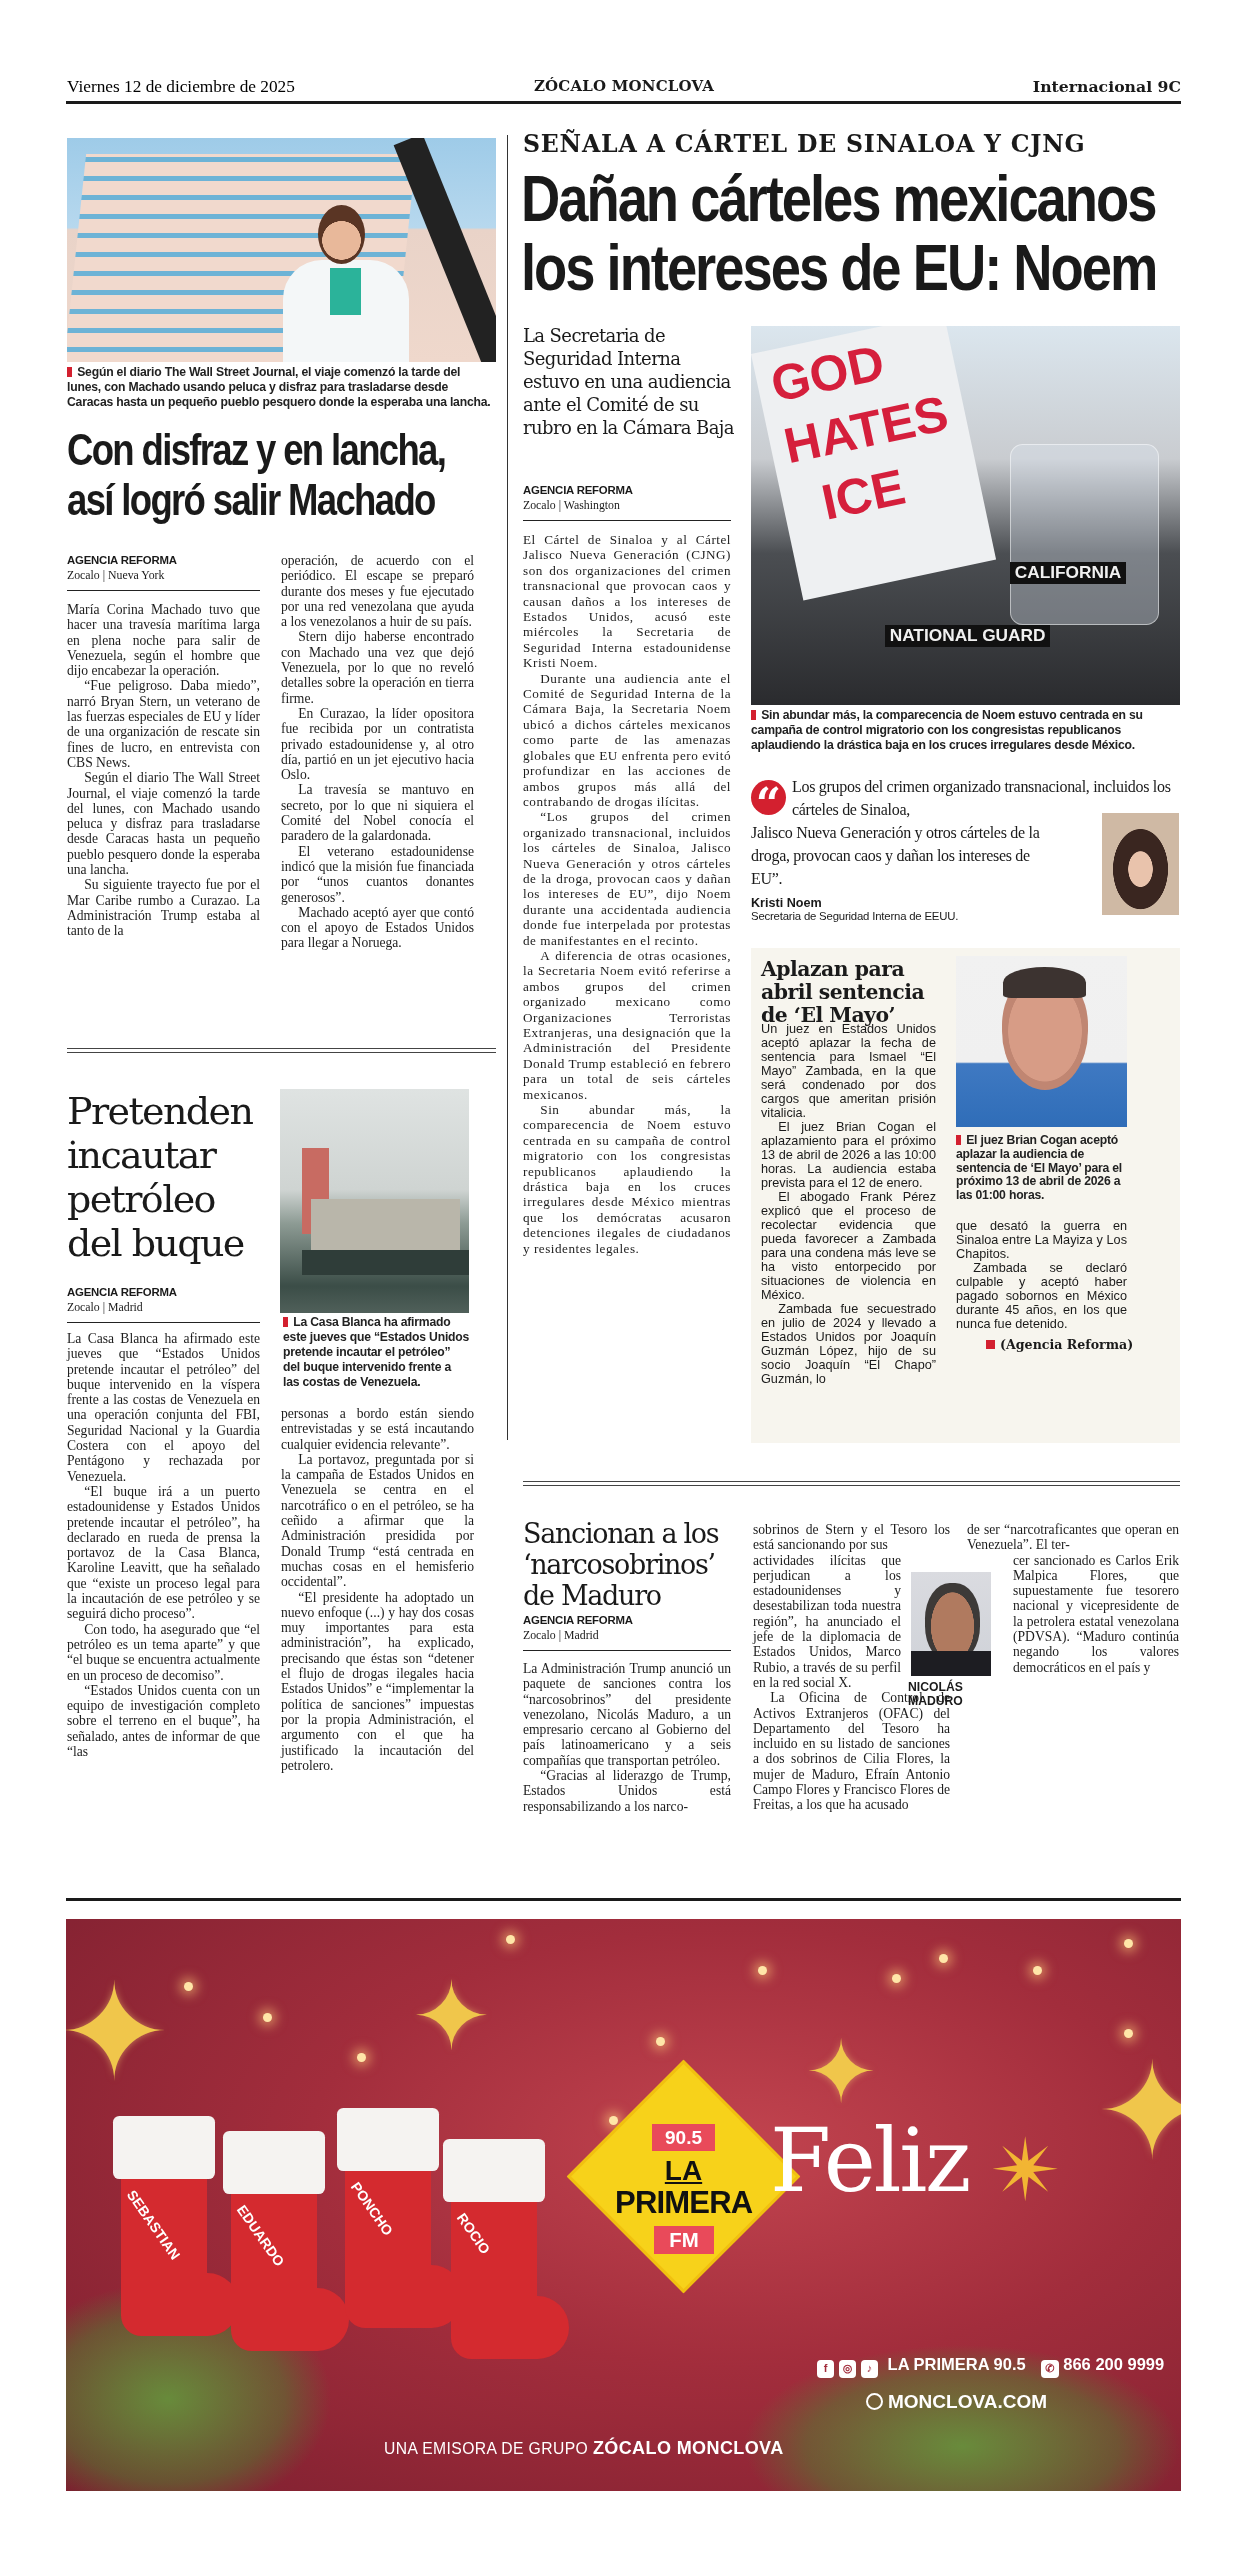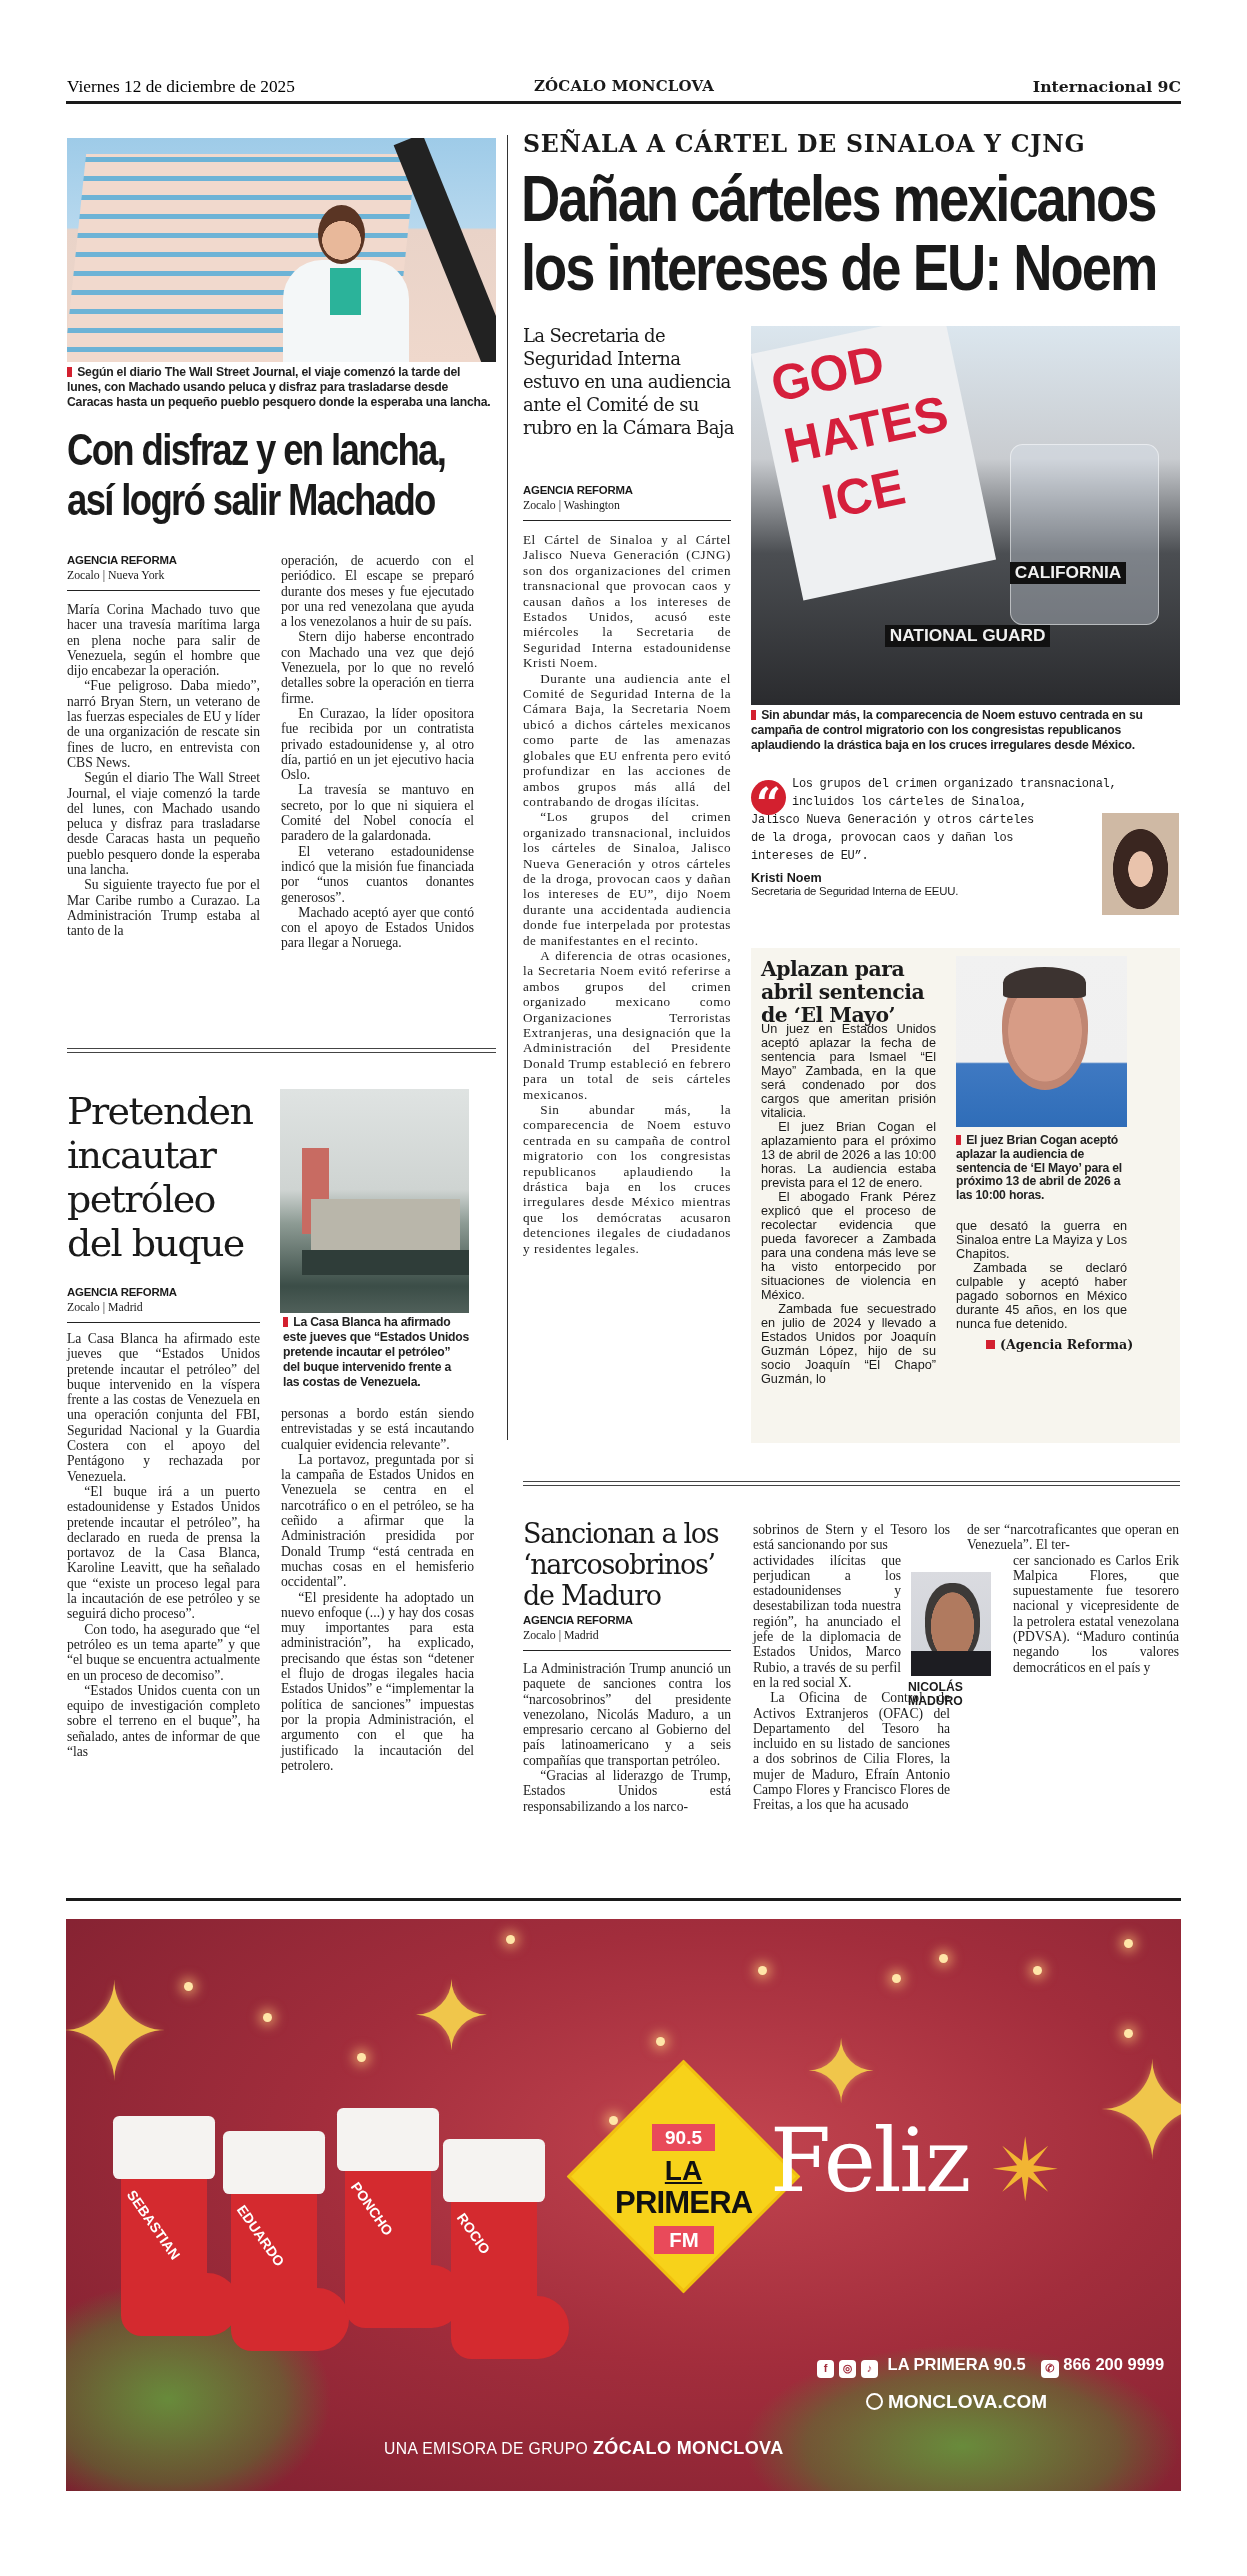--- a/index.html
+++ b/index.html
@@ -38,21 +38,21 @@
   .h-main { left: 521px; top: 165px; font-family: "Liberation Sans", sans-serif; font-weight: bold; font-size: 64px; line-height: 69px; letter-spacing: -2.4px; transform: scaleX(0.85); transform-origin: left top; width: 794px; }
   .deck { left: 523px; top: 324px; width: 212px; font-family: "DejaVu Serif", serif; font-size: 18px; line-height: 23px; letter-spacing: -0.6px; }
   .photo-ice { left: 751px; top: 326px; width: 429px; height: 379px; background: linear-gradient(180deg, #dbe6ee 0%, #c9ccd0 35%, #4b4e52 60%, #2a2b2e 100%); }
   .photo-ice .sign { position:absolute; left: 0; top: 27.5px; width: 197px; height: 252px; background: #eef0f2; transform: rotate(-12deg); transform-origin: left top; }
   .photo-ice .sign span { display:block; color: #d51f3c; font-family: "Liberation Sans", sans-serif; font-weight: bold; font-size: 50px; line-height: 55px; padding-left: 14px; padding-top: 7.9px; }
   .photo-ice .shield { position:absolute; background: rgba(220,230,240,0.35); border: 1.6px solid rgba(255,255,255,0.5); border-radius: 12.6px; }
   .photo-ice .cal { position:absolute; color: #f1f1f1; background:#111; font-family: "Liberation Sans", sans-serif; font-weight: bold; font-size: 17.3px; line-height: 17.3px; padding: 2.4px 4.7px; }
   .cap-ice { left: 751px; top: 708px; width: 429px; }
   .quote { left: 751px; top: 775px; width: 429px; }
   .quote .q-icon { position:absolute; left: 0; top: 4.7px; width: 35px; height: 35px; border-radius: 50%; background:#d3202f; color:#fff; font-family:"DejaVu Serif", serif; font-weight: bold; font-size: 44px; line-height: 50px; text-align:center; }
-  .quote .q-text { font-family: Liberation Mono, monospace; font-size: 12px; line-height: 18px; letter-spacing: -0.3px; width: 295px; }
+  .quote .q-text { font-family: Liberation Serif, serif; font-size: 16px; line-height: 23px; letter-spacing: -0.3px; width: 295px; }
   .quote .q-text .l1 { padding-left: 41px; display:block; width: 429px; }
   .quote .q-name { font-family: "Liberation Sans", sans-serif; font-weight: bold; font-size: 12.6px; margin-top: 6.3px; }
   .quote .q-role { font-family: "Liberation Sans", sans-serif; font-size: 11.4px; letter-spacing: -0.2px; }
   .photo-noem { left: 1102px; top: 813px; width: 77px; height: 102px; background: radial-gradient(ellipse at 50% 55%, #e9c3ac 0 22%, #3a2620 23% 50%, #cfb9a4 51%); }
   
   .mayo-box { left: 751px; top: 948px; width: 429px; height: 495px; background: #f7f5ee; }
   .mayo-title { left: 761px; top: 958px; font-family: "DejaVu Serif", serif; font-weight: bold; font-size: 20.4px; line-height: 23px; letter-spacing: -0.5px; }
   .mayo-body { left: 761px; top: 1022px; width: 175px; font-family: "Liberation Sans", sans-serif; font-size: 12.7px; line-height: 14px; text-align: justify; }
   .mayo-body p { text-indent: 17.3px; }
   .mayo-body p.first { text-indent: 0; }
@@ -217,21 +217,21 @@
 <div class="abs mayo-body">
   <p class="first">Un juez en Estados Unidos aceptó aplazar la fecha de sentencia para Ismael “El Mayo” Zambada, en la que será condenado por dos cargos que ameritan prisión vitalicia.</p>
   <p>El juez Brian Cogan el aplazamiento para el próximo 13 de abril de 2026 a las 10:00 horas. La audiencia estaba prevista para el 12 de enero.</p>
   <p>El abogado Frank Pérez explicó que el proceso de recolectar evidencia que pueda favorecer a Zambada para una condena más leve se ha visto entorpecido por situaciones de violencia en México.</p>
   <p>Zambada fue secuestrado en julio de 2024 y llevado a Estados Unidos por Joaquín Guzmán López, hijo de su socio Joaquín “El Chapo” Guzmán, lo</p>
 </div>
 <div class="abs photo photo-mayo">
     <div class="face"></div>
     <div class="hair"></div>
   </div>
-<div class="abs cap cap-mayo"><span class="mk"></span><span>El juez Brian Cogan aceptó aplazar la audiencia de sentencia de ‘El Mayo’ para el próximo 13 de abril de 2026 a las 10:00 horas.</span></div>
+<div class="abs cap cap-mayo"><span class="mk"></span><span>El juez Brian Cogan aceptó aplazar la audiencia de sentencia de ‘El Mayo’ para el próximo 13 de abril de 2026 a las 01:00 horas.</span></div>
 <div class="abs mayo-body2">
   <p class="first">que desató la guerra en Sinaloa entre La Mayiza y Los Chapitos.</p>
   <p>Zambada se declaró culpable y aceptó haber pagado sobornos en México durante 45 años, en los que nunca fue detenido.</p>
 </div>
 <div class="abs mayo-credit"><span class="sq"></span><span>(Agencia Reforma)</span></div>
 
 <div class="abs drule" style="left:523px; top:1481px; width:657px;"></div>
 
 <div class="abs h-sanc">Sancionan a los ‘narcosobrinos’ de Maduro</div>
 <div class="abs byline" style="left:523px; top:1614px; width:208px;">

